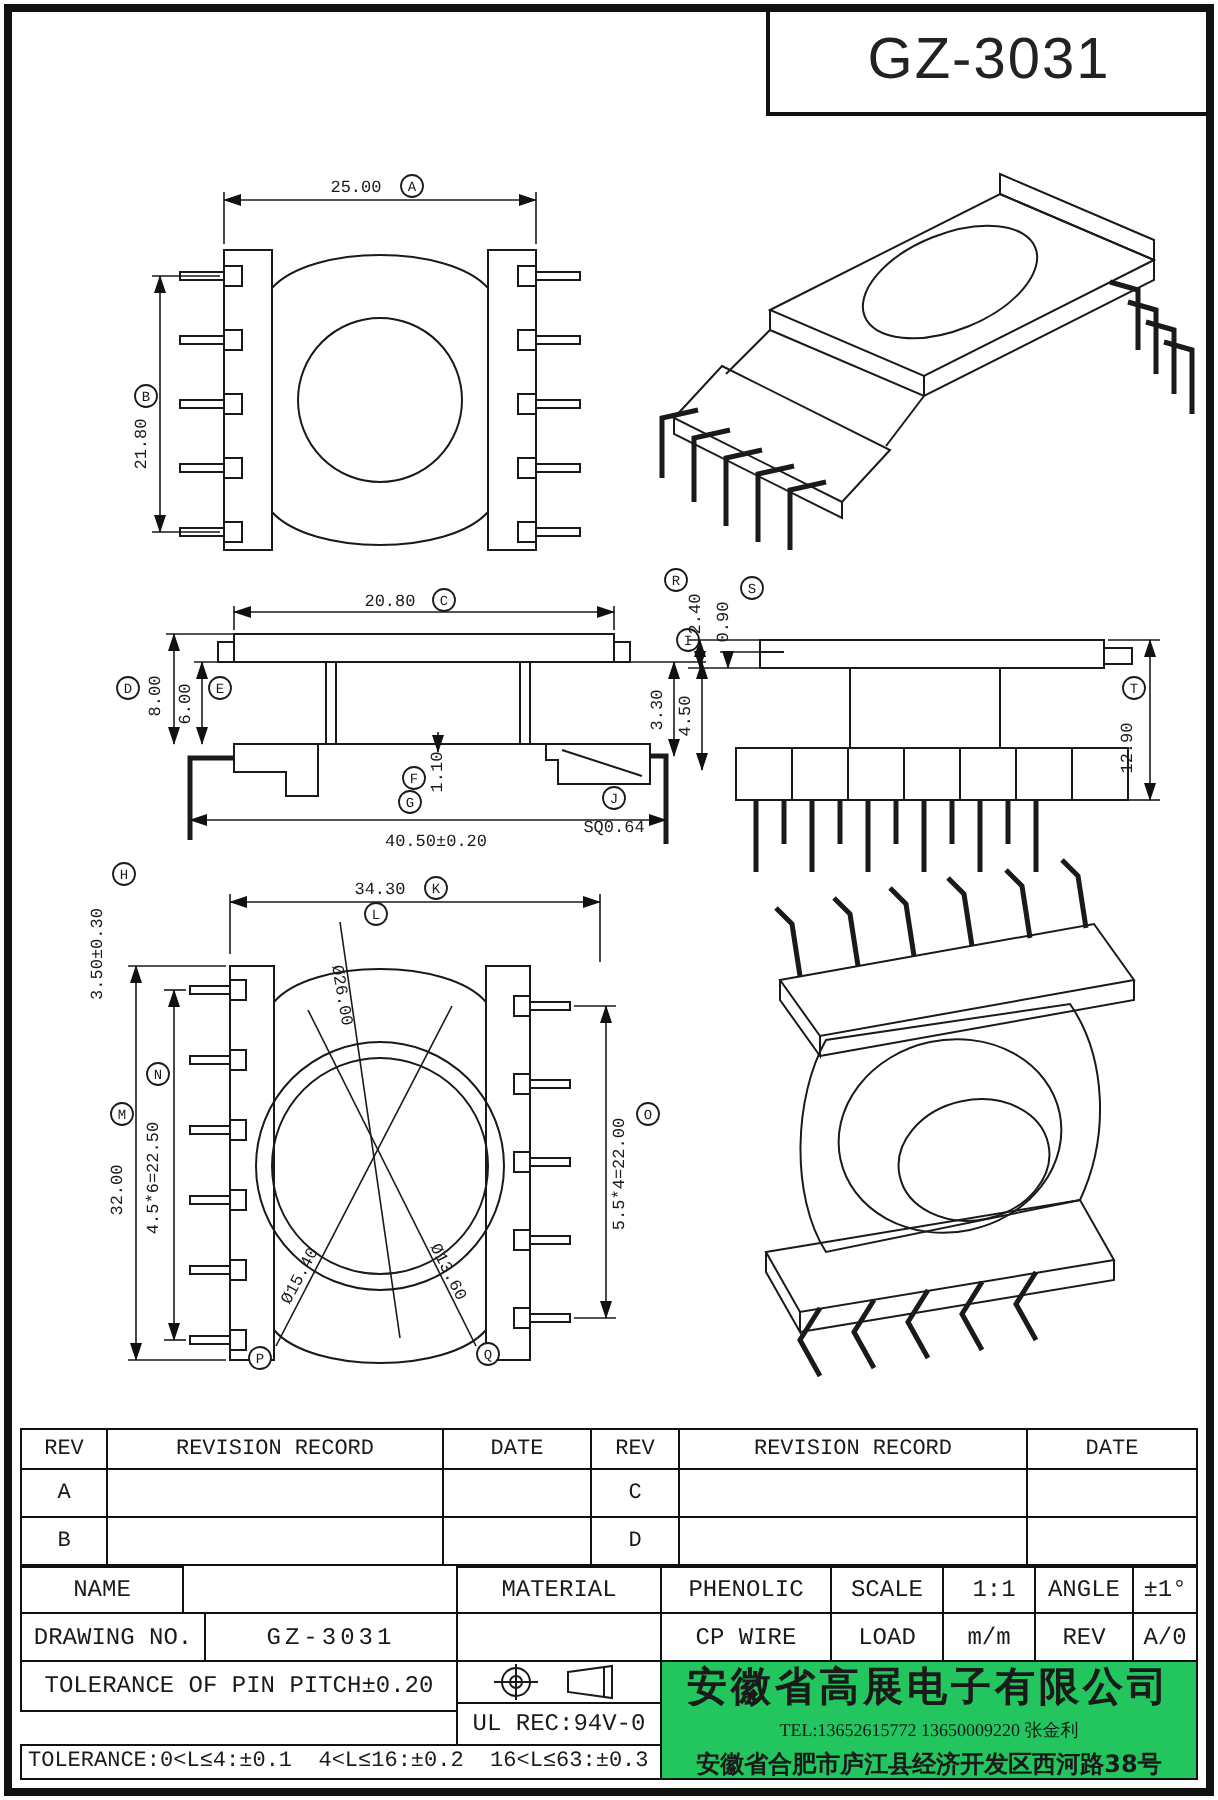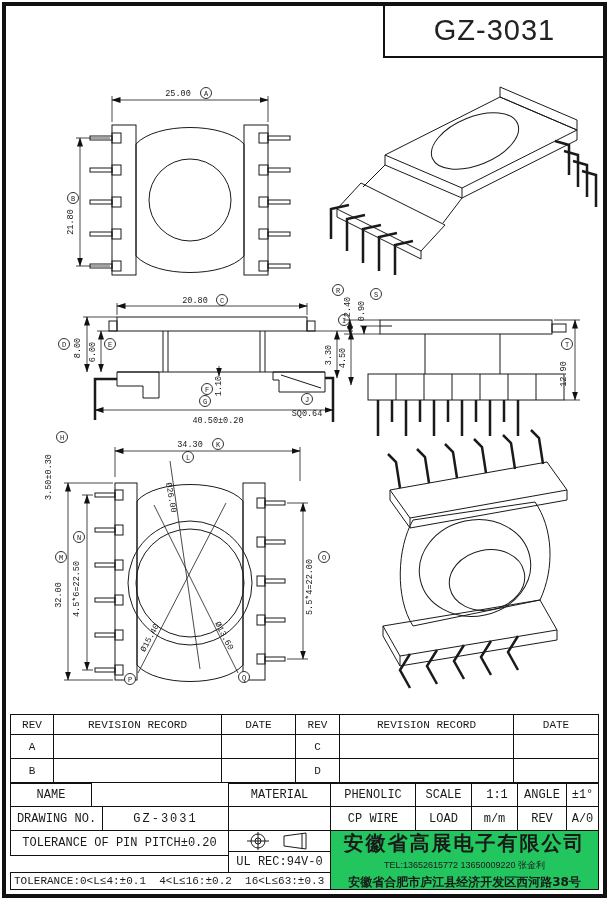--- a/index.html
+++ b/index.html
@@ -13,21 +13,21 @@
   .view{position:absolute;}
   .cellwrap{position:absolute;}
   .cell{position:absolute;box-sizing:border-box;border:1px solid #111;display:flex;align-items:center;
         justify-content:center;font-size:12px;white-space:nowrap;overflow:hidden;background:#fff;}
   .cell.small{font-size:11px;}
   .cell.pre{white-space:pre;font-size:11px;justify-content:flex-start;padding-left:3px;}
   .cell.wide{letter-spacing:2px;}
   .company{position:absolute;box-sizing:border-box;border:1px solid #111;display:flex;flex-direction:column;
            align-items:center;justify-content:center;background:#22c55e;}
   .company .cname{font-family:"DejaVu Sans",sans-serif;font-weight:bold;font-size:20px;letter-spacing:2px;}
-  .company .ctel{font-family:Liberation Sans, sans-serif;font-size:9px;margin-top:2px;}
+  .company .ctel{font-family:Liberation Serif, serif;font-size:9px;margin-top:2px;}
   .company .caddr{font-family:"DejaVu Sans",sans-serif;font-weight:bold;font-size:12px;margin-top:2px;}
   
   svg .ln{stroke:#1a1a1a;stroke-width:1;fill:none;}
   svg .dim{stroke:#1a1a1a;stroke-width:0.8;fill:none;}
   svg .pin{stroke:#1a1a1a;stroke-width:2.5;fill:none;}
   svg .rc{stroke:#1a1a1a;stroke-width:0.9;fill:#fff;}
   svg text{fill:#1a1a1a;stroke:none;font-family:"Liberation Mono","DejaVu Sans Mono",monospace;}
   svg .dtx{font-size:8.5px;}
   svg .ltx{font-size:7px;}
 </style>

